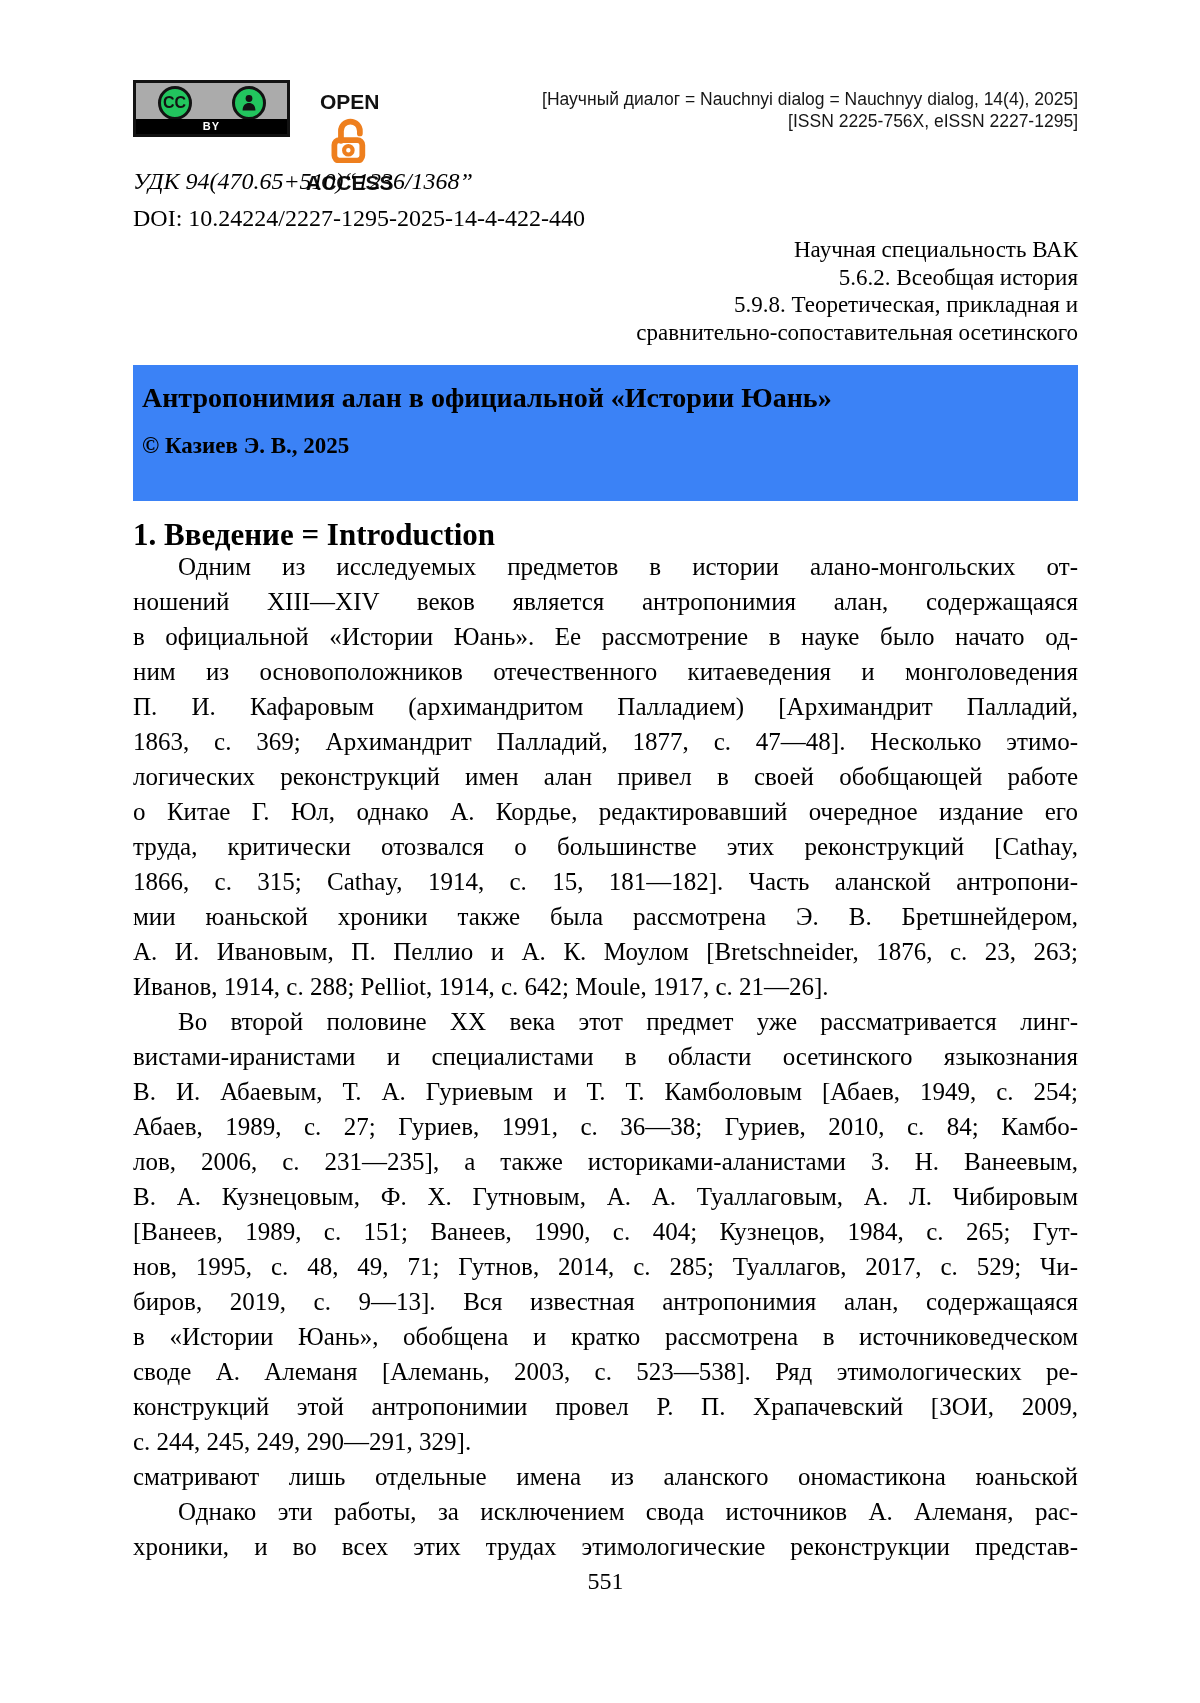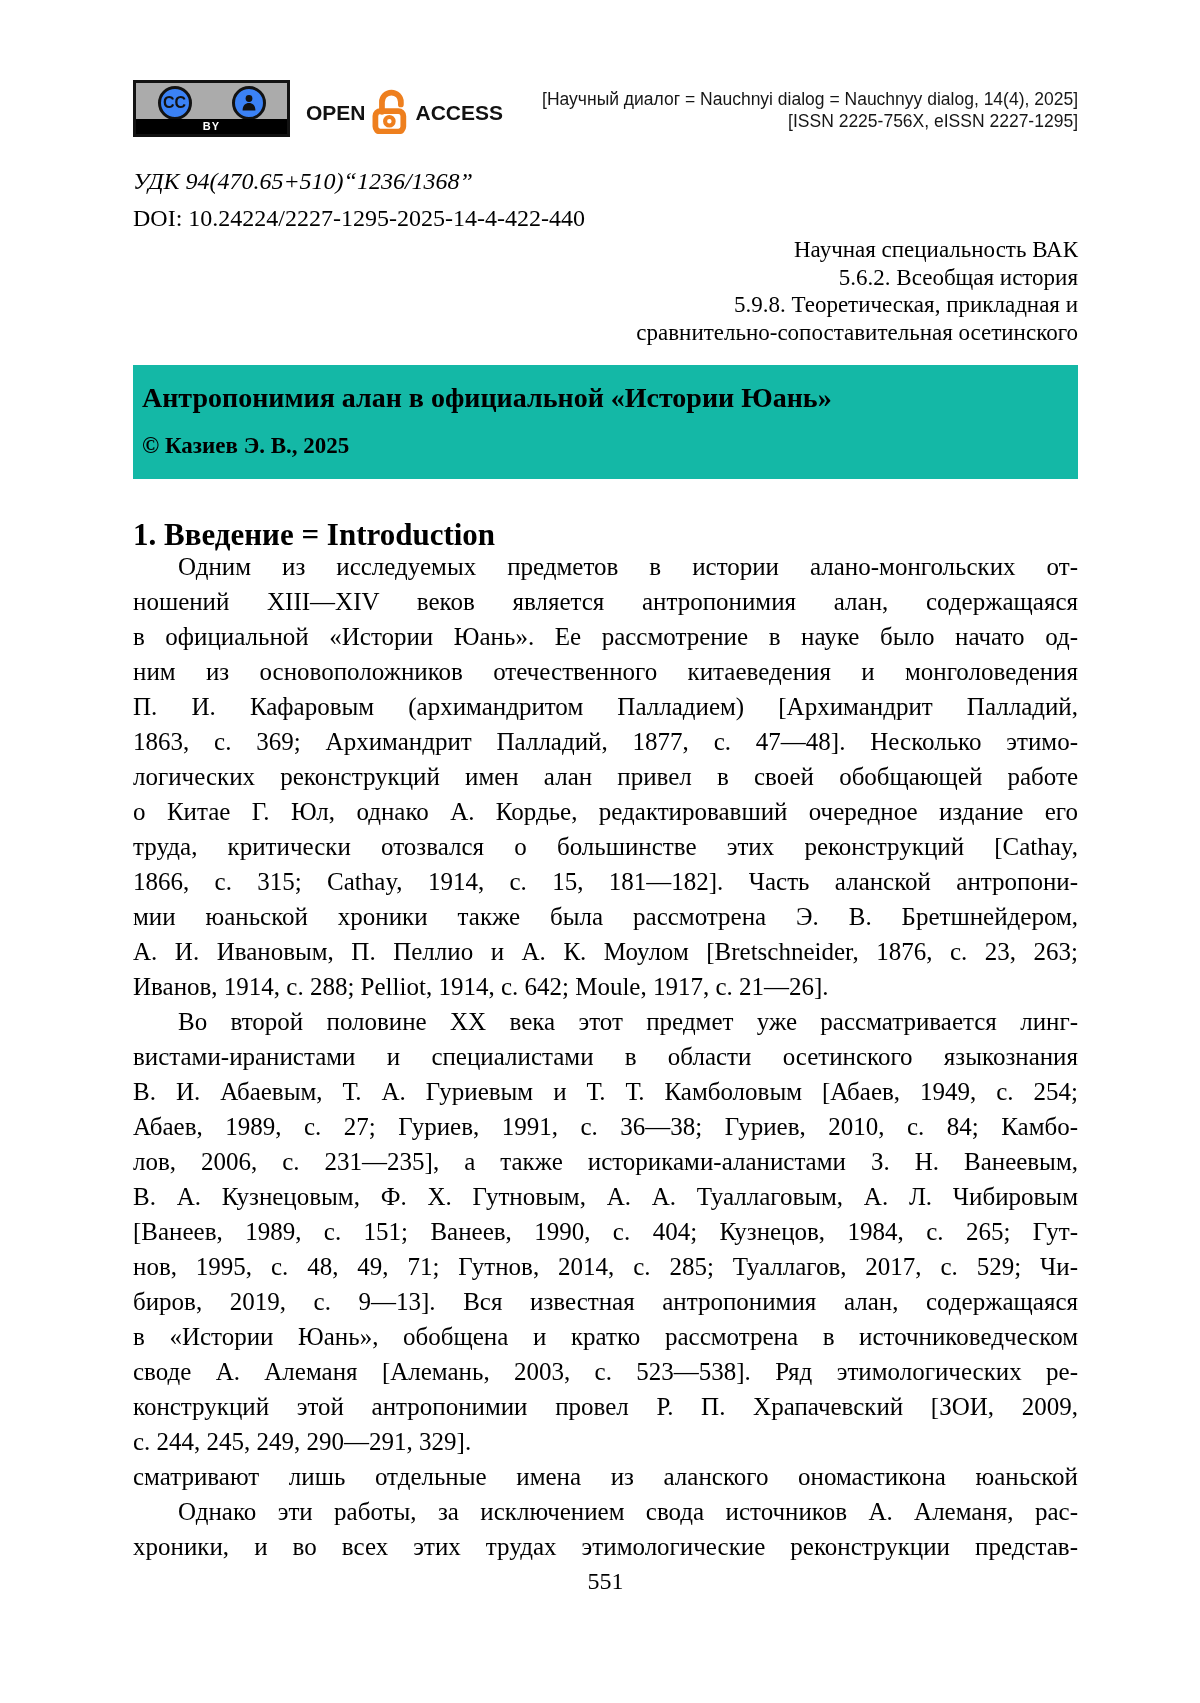--- a/index.html
+++ b/index.html
@@ -9,50 +9,50 @@
   }
 
   
   .cc-badge {
     position:absolute; left:133px; top:80px; width:157px; height:57px;
     background:#ababab; border:3px solid #121212; box-sizing:border-box;
   }
   .cc-circles { display:flex; justify-content:center; gap:40px; margin-top:3px; }
   .cc-circle {
     width:34px; height:34px; border-radius:50%; border:3px solid #121212;
-    background:#3b82f6; box-sizing:border-box; display:flex; align-items:center; justify-content:center;
+    background:#22c55e; box-sizing:border-box; display:flex; align-items:center; justify-content:center;
     font-family:"Liberation Sans", sans-serif; font-weight:bold; font-size:16px; color:#121212;
   }
   .cc-strip {
     position:absolute; left:0; right:0; bottom:0; height:15px; background:#000000;
     color:#fff; text-align:center; font-family:"Liberation Sans", sans-serif;
     font-size:11px; font-weight:bold; line-height:15px; letter-spacing:1px;
   }
   .oa-logo {
     position:absolute; left:306px; top:90px; height:46px;
     display:flex; align-items:center; gap:3px;
-    font-family:"Liberation Sans", sans-serif; font-weight:bold; font-size:21px; color:#121212;
+    font-family:"Liberation Sans", sans-serif; font-weight:bold; font-size:21px; color:#121212;flex-direction:column;
   }
   .journal-info {
     position:absolute; right:122px; top:88px; text-align:right;
     font-family:"Liberation Sans", sans-serif; font-size:17.5px; line-height:22px; color:#161616;
   }
 
   
   .udk { position:absolute; left:133px; top:168px; font-size:24px;font-style:italic; }
   .doi { position:absolute; left:133px; top:205px; font-size:24px; }
   .vak {
     position:absolute; right:122px; top:236px; text-align:right;
     font-size:23px; line-height:27.5px;
   }
 
   
   .title-box {
-    position:absolute; left:133px; top:365px; width:945px; height:114px;
-    background:#14b8a6; box-sizing:border-box; padding:17px 10px 0 9px;
+    position:absolute; left:133px; top:365px; width:945px; height:136px;
+    background:#3b82f6; box-sizing:border-box; padding:17px 10px 0 9px;
   }
   .title { font-size:28px; font-weight:bold; line-height:32px; }
   .copyright { margin-top:19px; font-size:23px; font-weight:bold; }
 
   
   .section-heading { position:absolute; left:133px; top:517px; font-size:31px; font-weight:bold; }
   .article-body {
     position:absolute; left:133px; top:549px; width:945px;
     font-size:25px; line-height:35px;
   }

